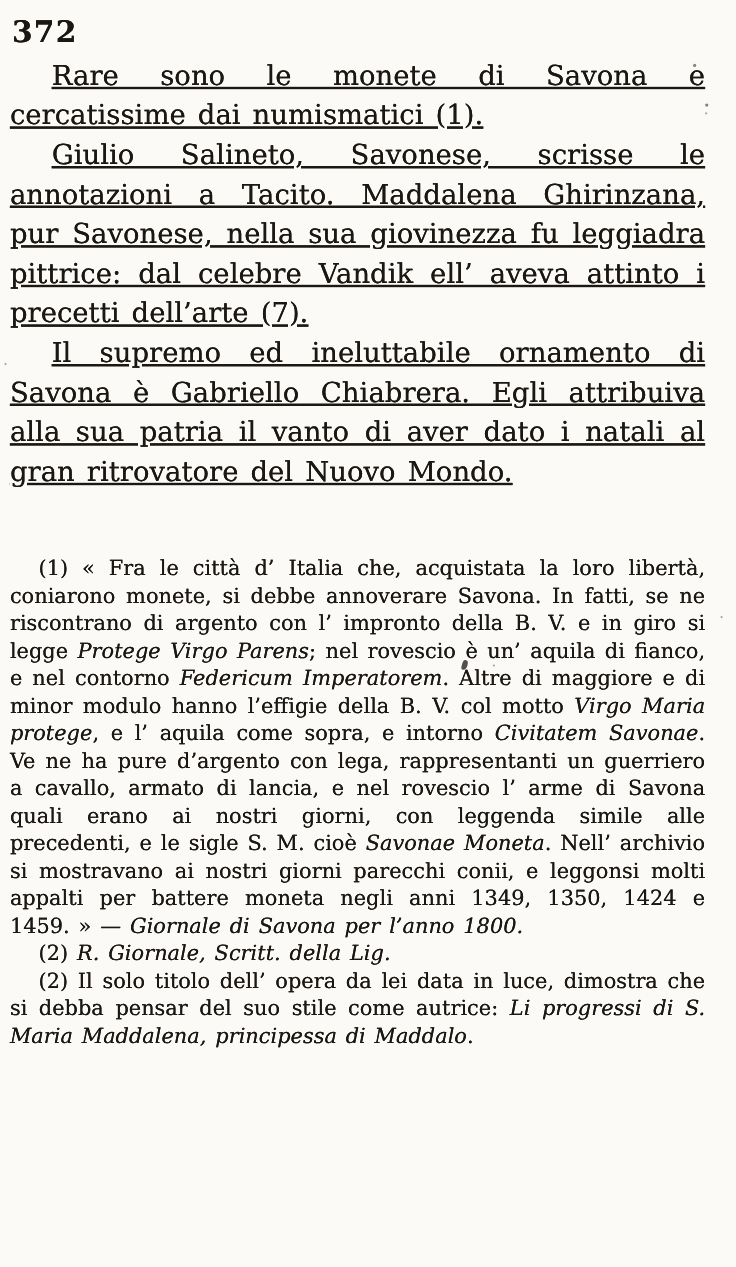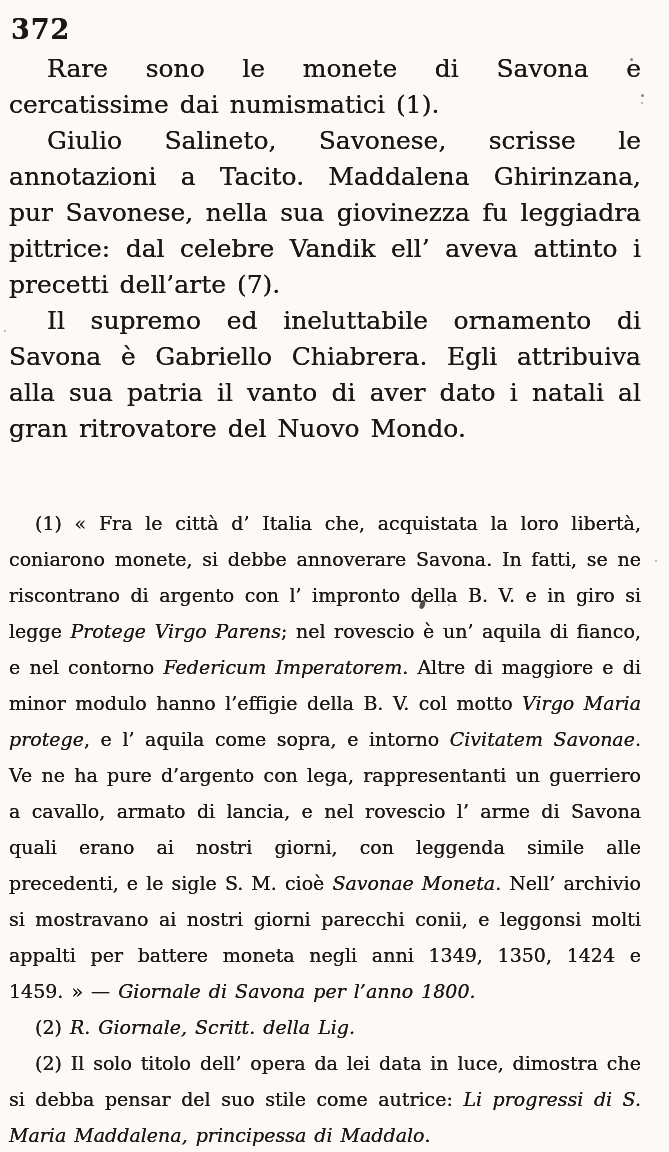--- a/index.html
+++ b/index.html
@@ -23,37 +23,38 @@
   }
   .page-number {
     font-size: 27px;
     font-weight: bold;
     letter-spacing: 1px;
     margin: 2px 0 0 2px;
     text-shadow: 0 0 0.5px currentColor;
   }
   .main-text {
     margin-top: 6px;
+    text-decoration: underline;
   }
   .main-text p {
     margin: 0;
     font-size: 25px;
     line-height: 36px;
     text-align: justify;
     text-indent: 38px;
     word-spacing: 3px;
     text-shadow: 0 0 0.6px currentColor;
   }
   .footnotes {
     margin-top: 58px;
   }
   .footnotes p {
     margin: 0;
     font-size: 19px;
-    line-height: 36px;
+    line-height: 25px;
     text-align: justify;
     text-indent: 26px;
     word-spacing: 2px;
     text-shadow: 0 0 0.5px currentColor;
   }
   .footnotes p i {
     font-style: italic;
   }
   
   .speck {

